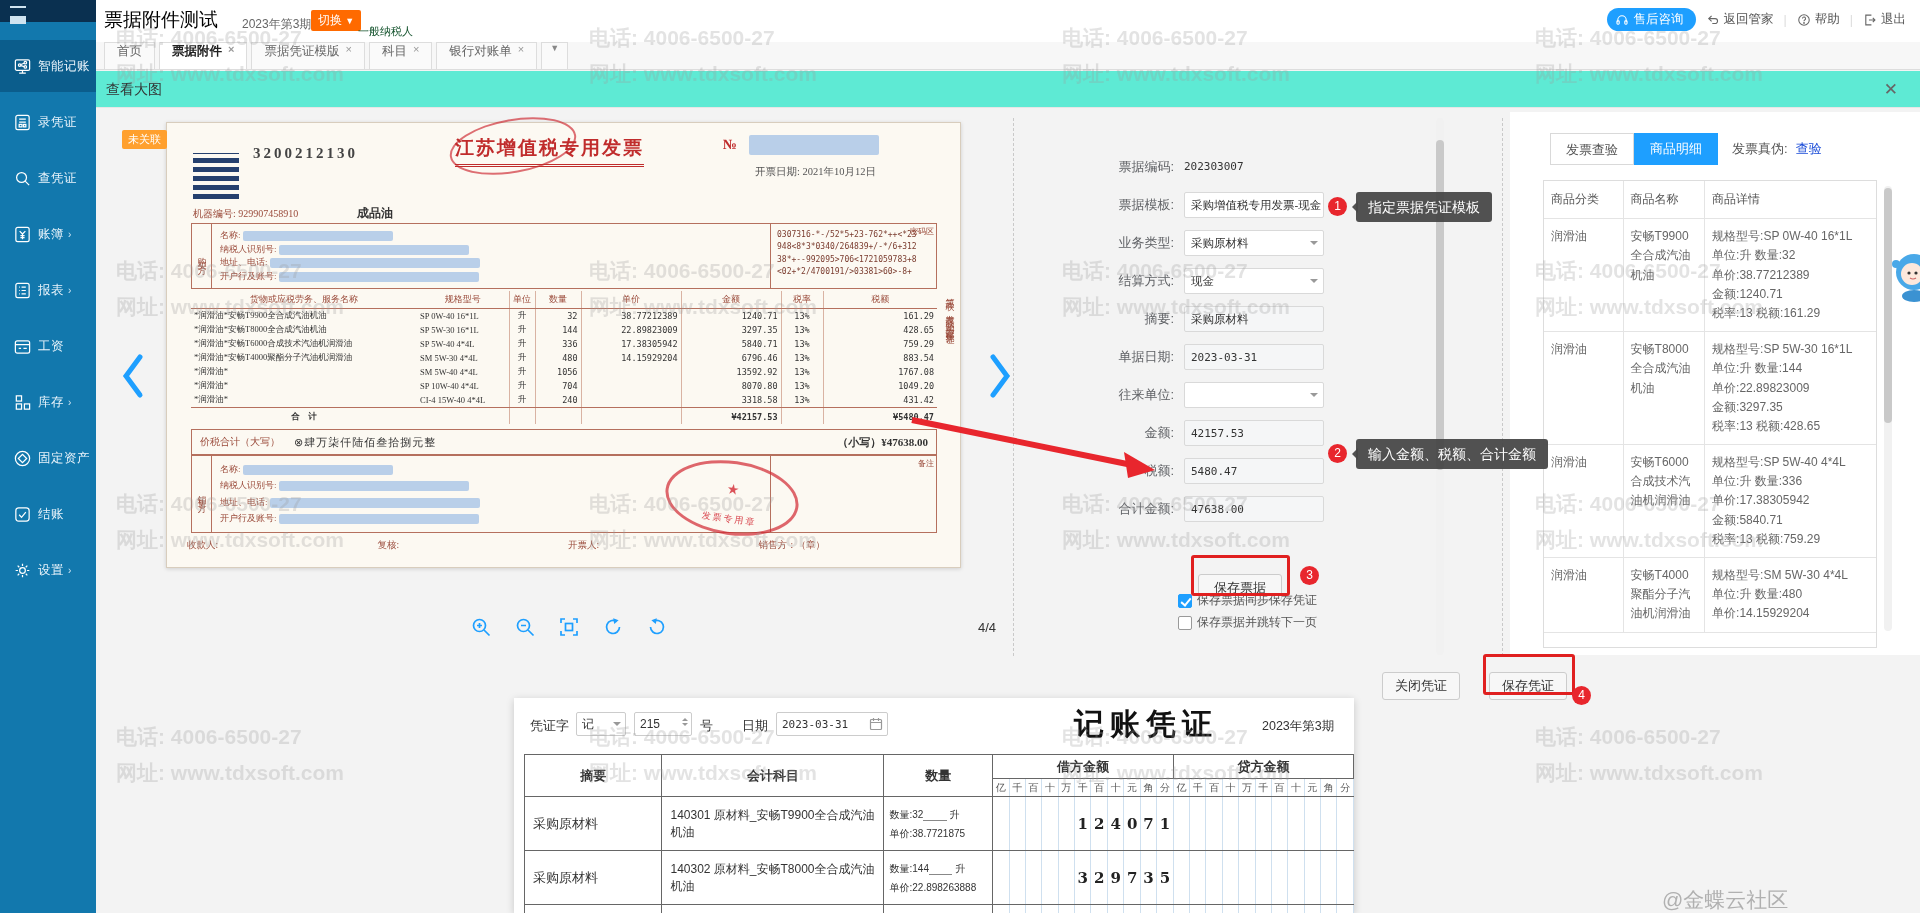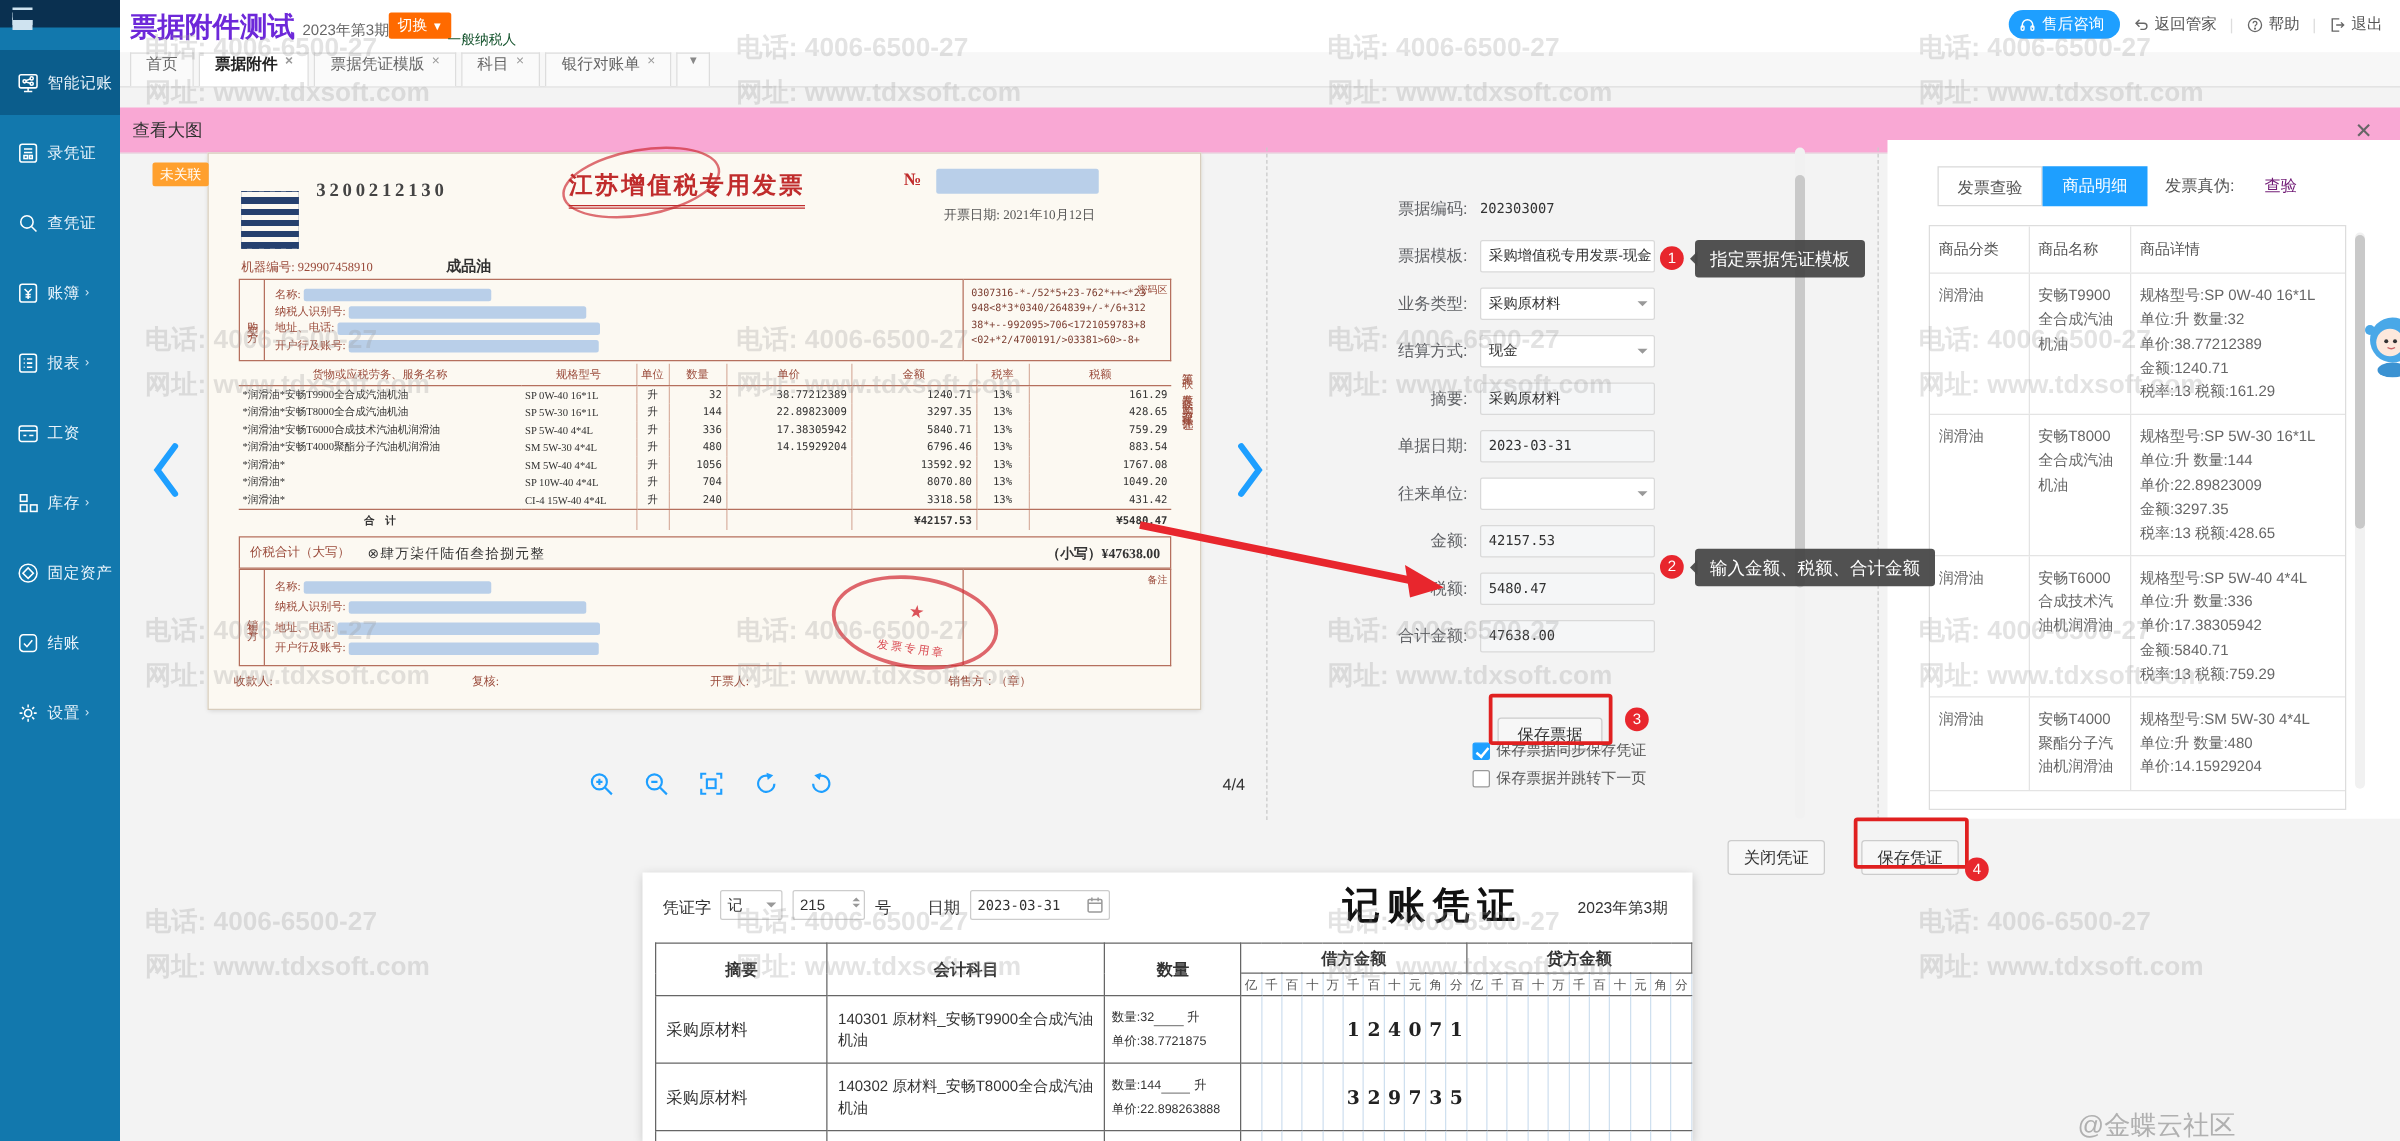--- a/index.html
+++ b/index.html
@@ -16,41 +16,41 @@
   .side-logo span { display:block; width:16px; border-top:2px solid #cfe3f0; box-shadow:0 4px 0 #cfe3f0, 0 8px 0 #cfe3f0; height:10px; }
   .side-nav { position:absolute; top:40px; left:0; right:0; }
   .side-item { position:relative; height:52px; display:flex; align-items:center; padding-left:13px; cursor:pointer; color:#eaf4fb; margin-bottom:4px; }
   .side-item.active { background:#0b5d8c; }
   .side-item svg { width:19px; height:19px; flex:none; }
   .side-item .lb { font-size:12.5px; margin-left:6px; letter-spacing:.5px; white-space:nowrap; }
   .side-item .ar { font-size:10px; margin-left:4px; color:#cfe6f4; }
 
   
   .topbar { position:absolute; left:96px; top:0; right:0; height:42px; background:#fff; z-index:4; }
-  .tb-title { position:absolute; left:8px; top:7px; font-size:22px; font-weight:bold; color:#6d28d9; }
+  .tb-title { position:absolute; left:8px; top:7px; font-size:19px; font-weight:normal; color:#000000; }
   .tb-period { position:absolute; left:146px; top:16px; font-size:12px; color:#666; }
   .tb-switch { position:absolute; left:215px; top:10px; height:21px; background:#ff6a00; color:#fff; font-size:12px; border:none; border-radius:2px; padding:0 7px; cursor:pointer; }
   .tb-switch .ct { font-size:9px; }
   .tb-taxpayer { position:absolute; left:262px; top:24px; font-size:11px; color:#14532d; text-decoration:none; }
   .tb-right { position:absolute; right:14px; top:8px; display:flex; align-items:center; gap:10px; font-size:12.5px; color:#555; }
   .pill { display:flex; align-items:center; gap:5px; background:#1e9fff; color:#fff; border-radius:12px; padding:3px 12px 3px 8px; cursor:pointer; }
   .pill svg { width:14px; height:14px; }
   .tb-link { display:flex; align-items:center; gap:4px; cursor:pointer; }
   .tb-link svg { width:14px; height:14px; }
   .tb-sep { color:#ddd; }
 
   
   .tabbar { position:absolute; left:96px; top:42px; right:0; height:28px; background:#f7f7f7; border-bottom:1px solid #ddd; display:flex; align-items:flex-end; padding-left:8px; z-index:4; }
   .tab { height:27px; display:flex; gap:6px; padding:0 12px; font-size:12.5px; color:#666; background:#fafafa; border:1px solid #ddd; border-bottom:none; margin-right:4px; cursor:pointer; }
   .tab.active { background:#fff; color:#222; font-weight:bold; position:relative; }
   .tab .x { color:#999; font-size:11px; }
   .tab.dd { padding:0 8px; color:#888; font-size:9px; }
 
   
-  .viewbar { position:absolute; left:96px; top:86px; right:0; height:37px; background:#f9a8d4; border-bottom:1px solid #e6e6e6; z-index:3; }
+  .viewbar { position:absolute; left:96px; top:71px; right:0; height:37px; background:#5eead4; border-bottom:1px solid #e6e6e6; z-index:3; }
   .vb-title { position:absolute; left:10px; top:10px; font-size:14px; color:#333; }
   .vb-close { position:absolute; right:22px; top:8px; font-size:17px; color:#666; cursor:pointer; }
 
   .stage { position:absolute; inset:0; z-index:3; }
 
   
   .tag-unlinked { position:absolute; left:122px; top:130px; background:#ffa02e; color:#fff; font-size:11px; padding:2px 6px; border-radius:2px; z-index:6; }
   .invoice { position:absolute; left:166px; top:122px; width:795px; height:446px; background:#fcf9f2; border:1px solid #d8cdbd; box-shadow:0 1px 4px rgba(0,0,0,.15); font-family:"Liberation Serif",serif; }
   .inv-qr { position:absolute; left:26px; top:30px; width:46px; height:46px;
     background:repeating-linear-gradient(0deg,#25406e 0 5px,#fcf9f2 5px 9px), repeating-linear-gradient(90deg,#25406e 0 5px,rgba(252,249,242,.55) 5px 9px); }
@@ -118,21 +118,21 @@
   .scroll-v .thumb { position:absolute; left:0; width:8px; background:#c9c9c9; border-radius:4px; }
 
   .arrow-note { position:absolute; z-index:54; pointer-events:none; }
 
   
   .ppanel { position:absolute; left:1510px; top:112px; width:410px; height:543px; background:#fff; z-index:3; }
   .ptab { position:absolute; top:21px; width:84px; height:32px; font-size:13px; text-align:center; line-height:32px; cursor:pointer; }
   .ptab.t1 { left:40px; background:#fff; border:1px solid #d9d9d9; color:#555; }
   .ptab.t2 { left:124px; background:#1e9fff; color:#fff; }
   .verify { position:absolute; left:222px; top:28px; font-size:13px; color:#555; }
-  .verify a { color:#701a75; margin-left:24px; cursor:pointer; }
+  .verify a { color:#1d4ed8; margin-left:8px; cursor:pointer; }
   .ptable { position:absolute; left:33px; top:68px; width:334px; height:468px; border:1px solid #ddd; overflow:hidden; font-size:12px; color:#666; }
   .prow { display:flex; border-bottom:1px solid #e4e4e4; }
   .prow > div { padding:8px 7px; line-height:1.6; }
   .pc1 { width:80px; border-right:1px solid #e4e4e4; }
   .pc2 { width:82px; border-right:1px solid #e4e4e4; }
   .pc3 { width:172px; }
   .prow.head > div { color:#555; padding:9px 7px; }
   .pscroll { position:absolute; left:374px; top:74px; height:445px; width:8px; }
   .pscroll .thumb { top:2px; height:235px; }
   .mascot { position:absolute; left:378px; top:138px; width:46px; height:52px; z-index:8; }

